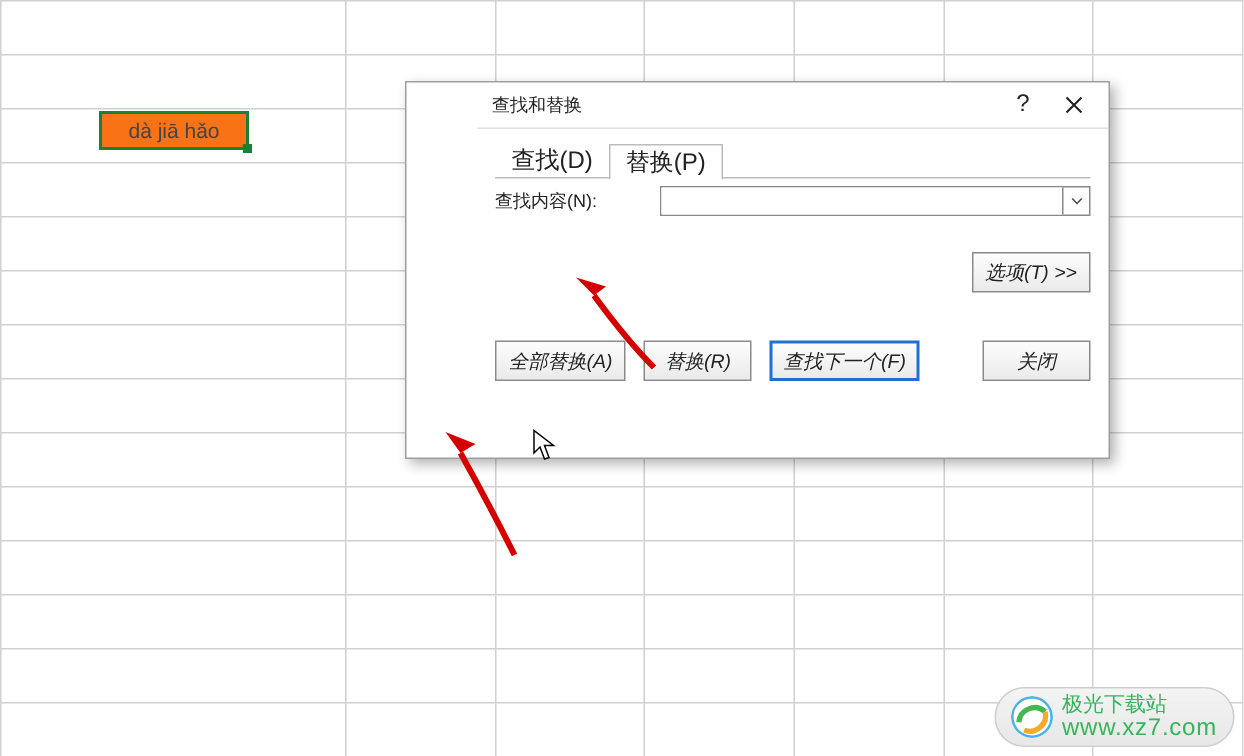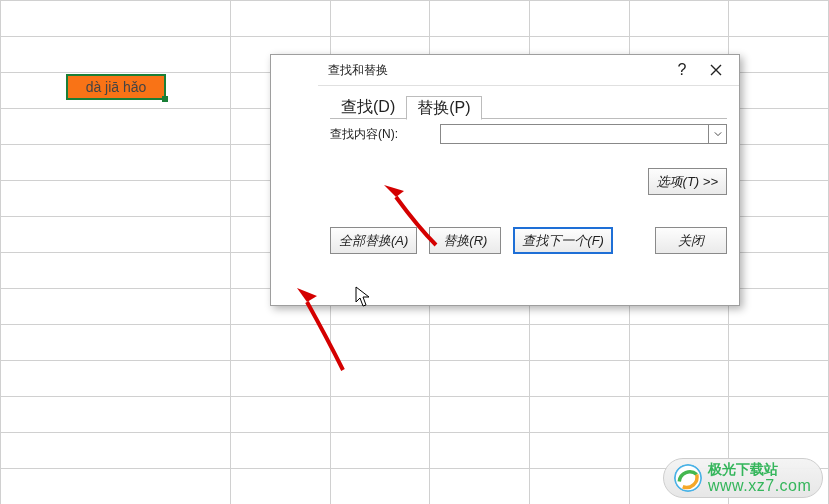--- a/index.html
+++ b/index.html
@@ -204,21 +204,21 @@
     align-items: center;
     padding: 0 10px;
     gap: 6px;
     opacity: .97;
   }
   .wm .logo {
     width: 28px; height: 28px;
     border-radius: 50%;
   }
   .wm .txt { display:flex; flex-direction:column; line-height:1.1; }
-  .wm .big { font-size:14px; font-weight:700; color:#2fb457;}
+  .wm .big { font-size:14px; font-weight:400; color:#2fb457;}
   .wm .sm { font-size:16px; color:#2fb457; letter-spacing:.5px;}
 </style>
 </head>
 <body>
 
 <div class="sheet">
   <table>
     <tbody>
         <tr>
           <td class="c0"></td>

